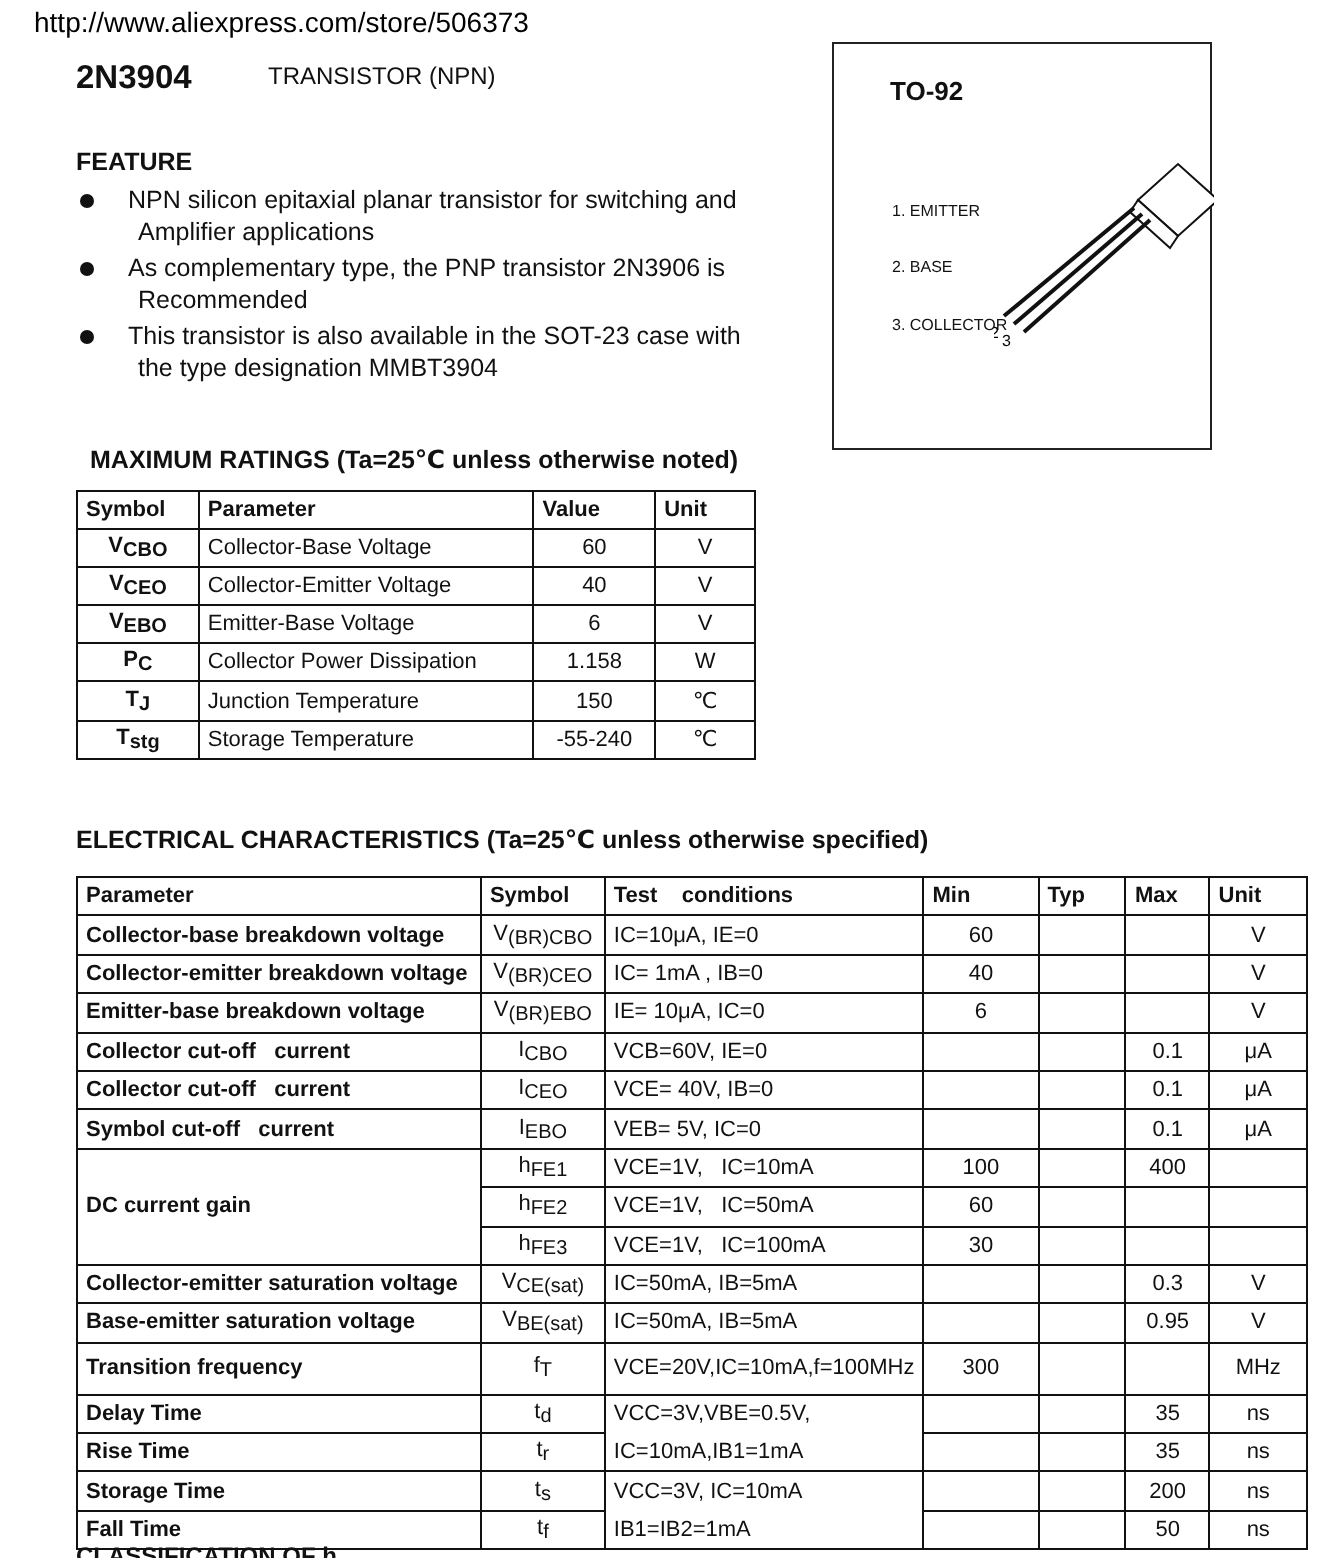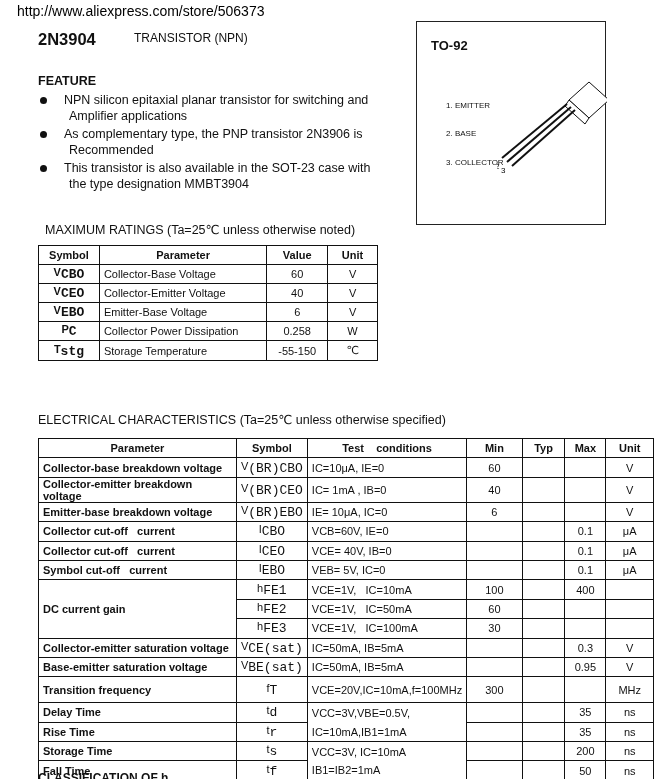--- a/index.html
+++ b/index.html
@@ -11,30 +11,30 @@
   .url { left: 17px; top: 3px; font-size: 14px; color: #000000; }
   .part { left: 38px; top: 30px; font-size: 16.5px; font-weight: bold; }
   .ptype { left: 134px; top: 31px; font-size: 12px; }
   .feat-title { left: 38px; top: 74px; font-size: 12.5px; font-weight: bold; }
   .feat-list { left: 38px; top: 92px; width: 360px; margin: 0; padding: 0; list-style: none; font-size: 12.5px; line-height: 16px; }
   .feat-list li { position: relative; padding-left: 26px; margin-bottom: 2px; }
   .feat-list li .bul { position: absolute; left: 2px; top: 5px; width: 7px; height: 7px; background: #111; border-radius: 50%; }
   .feat-list li .cont { display: block; padding-left: 5px; }
 
   .pkg { left: 416px; top: 21px; width: 190px; height: 204px; border: 1px solid #222; box-sizing: border-box; }
-  .pkg-title { left: 14px; top: 16px; font-size: 13px; font-weight: bold; }
+  .pkg-title { left: 28px; top: 16px; font-size: 13px; font-weight: bold; }
   .pin { font-size: 8px; left: 29px; }
 
-  .sec-title { font-size: 12.5px; font-weight: normal; }
+  .sec-title { font-size: 12.5px; font-weight: bold; }
   table { border-collapse: collapse; position: absolute; font-size: 11px; }
   td, th { border: 1px solid #111; padding: 0 4px; height: 18px; box-sizing: border-box; }
-  th { font-weight: bold; text-align: center; }
+  th { font-weight: bold; text-align: left; }
   .c { text-align: center; }
   .b { font-weight: bold; }
-  sub { font-size: 13px; vertical-align: -2px; font-family: Liberation Mono, monospace; }
+  sub { font-size: 10px; vertical-align: -2px; }
 
   .mr { left: 38px; top: 245px; width: 340px; }
   .mr td, .mr th { height: 19.1px; }
 
   .ec { left: 38px; top: 438px; width: 616px; }
   .ec td, .ec th { height: 19.4px; }
   .ec .tall { height: 26px; }
   .noTop { border-top: none !important; margin-top: 32px; }
   .noBot { border-bottom: none !important; }
   .clip { left: 38px; top: 771px; font-size: 12px; font-weight: bold; }
@@ -100,27 +100,33 @@
       </tr>
   <tr>
         <td class="c b"><span>V</span><sub>EBO</sub></td>
         <td>Emitter-Base Voltage</td>
         <td class="c">6</td>
         <td class="c">V</td>
       </tr>
   <tr>
         <td class="c b"><span>P</span><sub>C</sub></td>
         <td>Collector Power Dissipation</td>
-        <td class="c">0.258</td>
+        <td class="c">1.158</td>
         <td class="c">W</td>
+      </tr>
+  <tr>
+        <td class="c b"><span>T</span><sub>J</sub></td>
+        <td>Junction Temperature</td>
+        <td class="c">150</td>
+        <td class="c">℃</td>
       </tr>
   <tr>
         <td class="c b"><span>T</span><sub>stg</sub></td>
         <td>Storage Temperature</td>
-        <td class="c">-55-150</td>
+        <td class="c">-55-240</td>
         <td class="c">℃</td>
       </tr>
 </tbody>
   </table>
 
 <div class="abs sec-title" style="left:38px;top:412px">ELECTRICAL CHARACTERISTICS (Ta=25℃ unless otherwise specified)</div>
 
 <table class="ec">
   <colgroup>
       <col style="width:203px">

